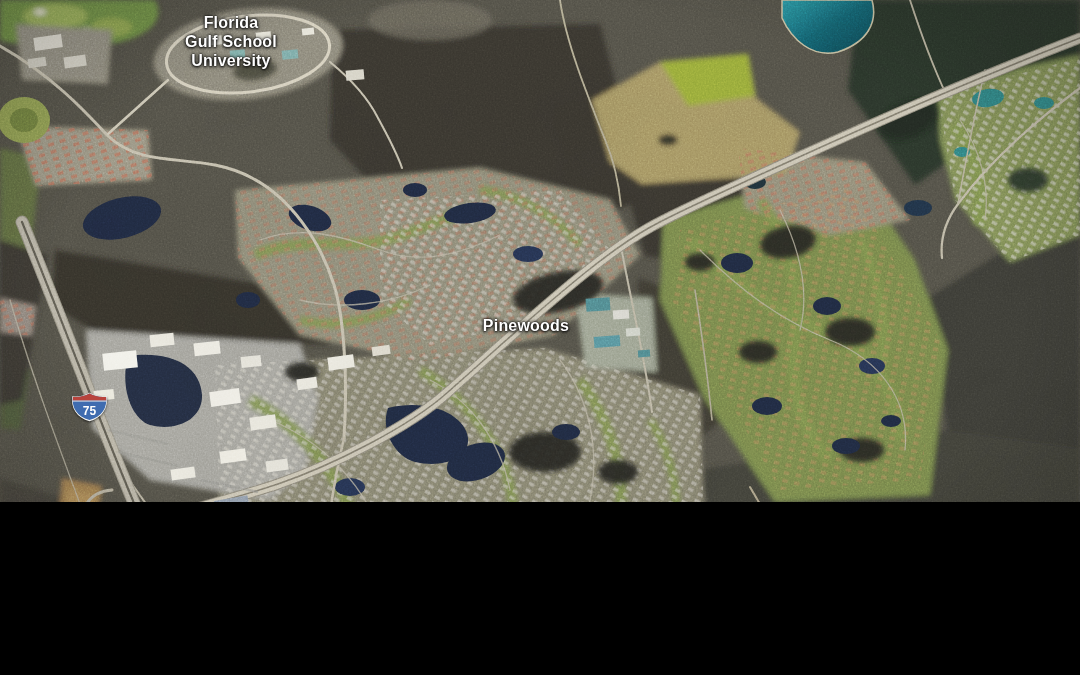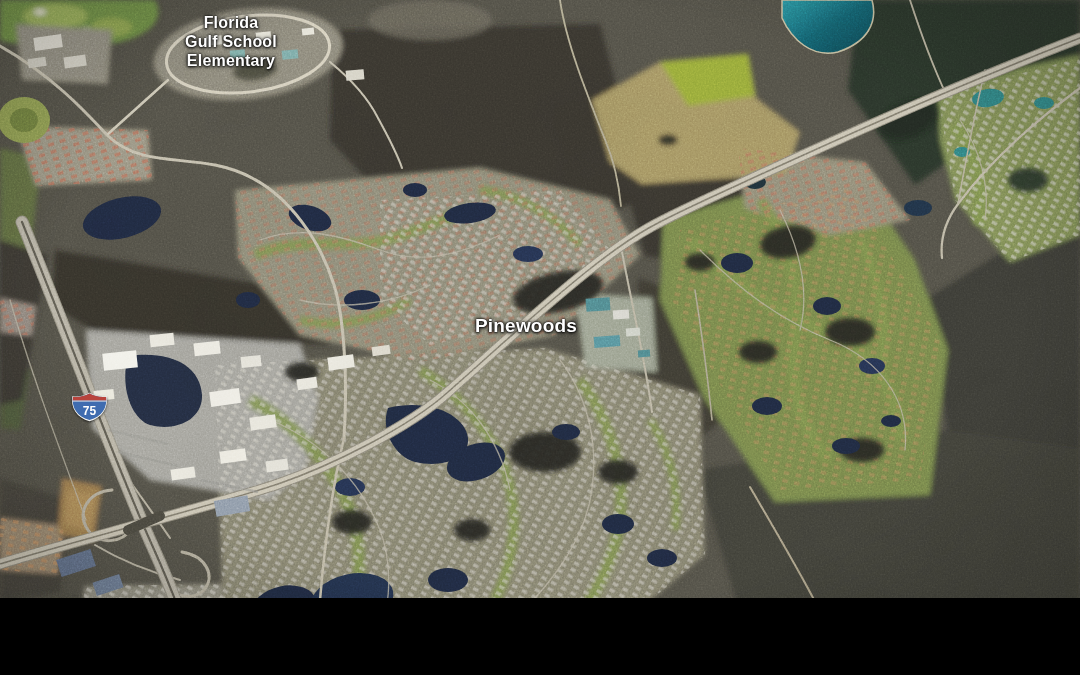--- a/index.html
+++ b/index.html
@@ -1,23 +1,23 @@
 <!DOCTYPE html>
 <html><head>
 <meta charset="utf-8">
 <style>
   html,body{margin:0;padding:0;background:#000;}
-  .stage{position:relative;width:1080px;height:598px;overflow:hidden;
+  .stage{position:relative;width:1080px;height:502px;overflow:hidden;
          font-family:"Liberation Sans",sans-serif;isolation:isolate;}
   .stage svg{position:absolute;left:0;top:0;display:block;}
   .map-label{position:absolute;color:#fff;text-align:center;font-weight:bold;
     text-shadow:0 0 3px rgba(0,0,0,.95),0 1px 3px rgba(0,0,0,.85),0 0 1px rgba(0,0,0,.9),0 0 6px rgba(0,0,0,.55);
     letter-spacing:.2px;cursor:pointer;user-select:none;}
   .label-university{left:131px;top:13px;width:200px;font-size:16px;line-height:19px;}
-  .label-school{left:416px;top:319px;width:220px;font-size:19px;line-height:14px;}
+  .label-school{left:416px;top:319px;width:220px;font-size:16px;line-height:14px;}
   .shield{position:absolute;left:71px;top:392px;width:37px;height:30px;cursor:pointer;}
   .shield svg{position:static;width:100%;height:100%;filter:drop-shadow(0 1px 1px rgba(0,0,0,.6));}
   .shield text{font-family:"Liberation Sans",sans-serif;font-weight:bold;}
 </style>
 </head>
 <body>
 
 <div class="stage">
 
 <svg width="1080" height="675" viewBox="0 0 1080 675">
@@ -294,21 +294,21 @@
   <g>
     <rect width="1080" height="675" filter="url(#mottle)" style="mix-blend-mode:multiply" opacity="0.38"></rect>
     <rect width="1080" height="675" filter="url(#grain)" style="mix-blend-mode:overlay" opacity="0.45"></rect>
     <rect width="1080" height="675" fill="url(#vig)"></rect>
   </g>
 </svg>
 
 <div class="map-label label-university">
   <div>Florida</div>
   <div>Gulf School</div>
-  <div>Elementary</div>
+  <div>University</div>
 </div>
 
 <div class="map-label label-school">
   <div>Pinewoods</div>
 </div>
 
 <div class="shield">
   <svg viewBox="0 0 37 30">
     <defs>
       <clipPath id="shieldClip">

